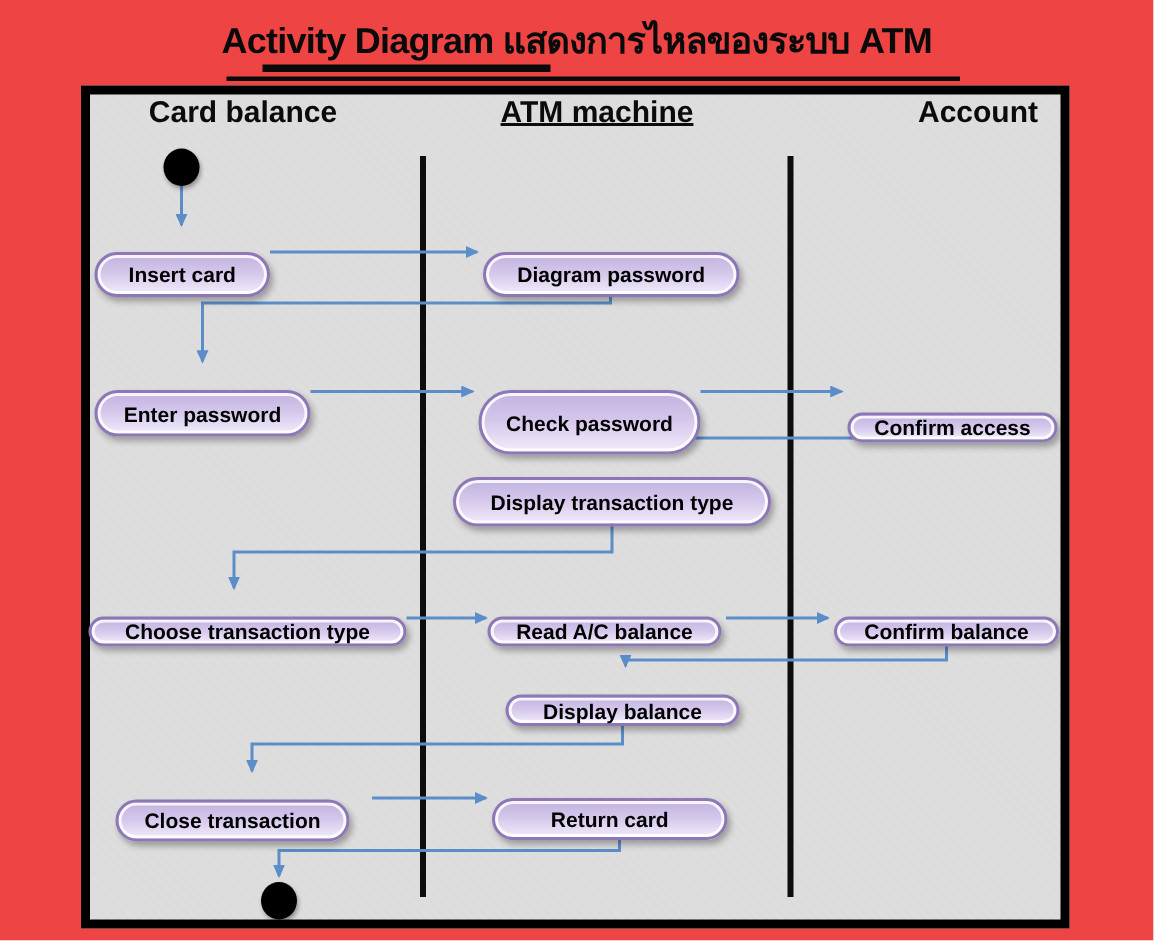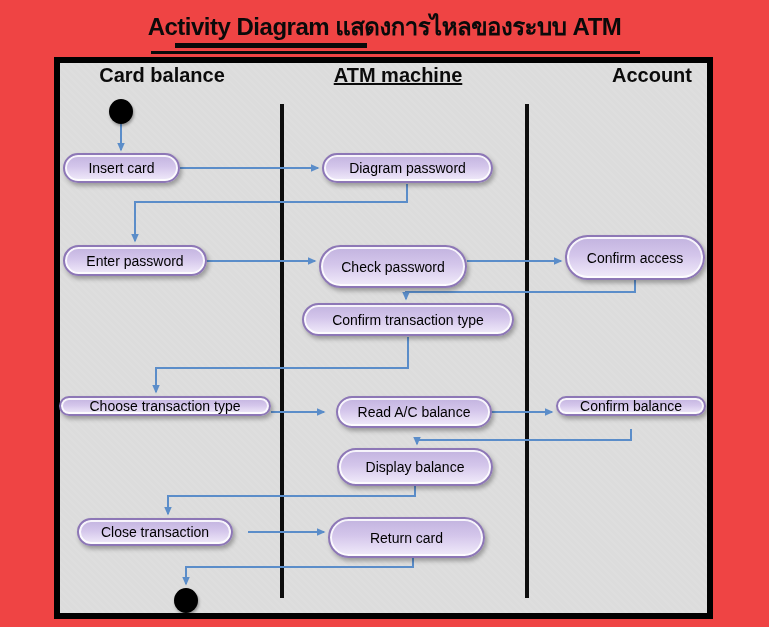--- a/index.html
+++ b/index.html
@@ -28,21 +28,21 @@
     position:absolute;top:64px;transform:translateX(-50%);
     font-size:20px;font-weight:600;color:#0b0b0b;white-space:nowrap;z-index:4;
   }
   .separator{position:absolute;width:4px;background:#0d0d0d;z-index:2;}
   .node{
     position:absolute;box-sizing:border-box;z-index:4;
     display:flex;align-items:center;justify-content:center;
     border:2px solid #8d77b6;border-radius:999px;
     background:linear-gradient(180deg,#c2b3df 0%,#d4c6eb 45%,#e7def5 80%,#f1ecfa 100%);
     box-shadow:inset 0 0 0 2px rgba(255,255,255,.85), 2px 3px 4px rgba(0,0,0,.3);
-    font-size:14px;font-weight:normal;color:#000;white-space:nowrap;
+    font-size:14px;font-weight:bold;color:#000;white-space:nowrap;margin-top:15px;
   }
   .terminal{
     position:absolute;border-radius:50%;background:#000;z-index:4;
     box-shadow:1px 2px 3px rgba(0,0,0,.35);
   }
   #edge-layer{position:absolute;left:0;top:0;z-index:3;pointer-events:none;}
 </style>
 </head>
 <body>
 
@@ -85,26 +85,26 @@
         <polyline points="248,532 324,532" fill="none" stroke="#5b8dc9" stroke-width="2" marker-end="url(#arrowhead)"></polyline>
         <polyline points="413,546 413,567 186,567 186,584" fill="none" stroke="#5b8dc9" stroke-width="2" marker-end="url(#arrowhead)"></polyline>
       </g>
   </svg>
 
   <div id="nodes">
       <div class="node" style="left: 63px; top: 153px; width: 117px; height: 30px;">Insert card</div>
       <div class="node" style="left: 322px; top: 153px; width: 171px; height: 30px;">Diagram password</div>
       <div class="node" style="left: 63px; top: 245px; width: 144px; height: 31px; text-align: right;">Enter password</div>
       <div class="node" style="left: 319px; top: 245px; width: 148px; height: 43px;">Check password</div>
-      <div class="node" style="left: 565px; top: 235px; width: 140px; height: 45px;">Confirm access</div>
-      <div class="node" style="left: 302px; top: 303px; width: 212px; height: 33px;">Confirm transaction type</div>
+      <div class="node" style="left: 565px; top: 260px; width: 140px; height: 20px;">Confirm access</div>
+      <div class="node" style="left: 302px; top: 303px; width: 212px; height: 33px;">Display transaction type</div>
       <div class="node" style="left: 59px; top: 396px; width: 212px; height: 20px;">Choose transaction type</div>
-      <div class="node" style="left: 336px; top: 396px; width: 156px; height: 32px;">Read A/C balance</div>
+      <div class="node" style="left: 325px; top: 396px; width: 156px; height: 20px;">Read A/C balance</div>
       <div class="node" style="left: 556px; top: 396px; width: 150px; height: 20px;">Confirm balance</div>
-      <div class="node" style="left: 337px; top: 448px; width: 156px; height: 38px;">Display balance</div>
+      <div class="node" style="left: 337px; top: 448px; width: 156px; height: 21px;">Display balance</div>
       <div class="node" style="left: 77px; top: 518px; width: 156px; height: 28px;">Close transaction</div>
-      <div class="node" style="left: 328px; top: 517px; width: 157px; height: 41px; text-align: right;">Return card</div>
+      <div class="node" style="left: 328px; top: 517px; width: 157px; height: 28px; text-align: right;">Return card</div>
     </div>
 
   <div class="terminal" id="initial-node" style="left: 109px; top: 99px; width: 24px; height: 25px;"></div>
   <div class="terminal" id="final-node" style="left: 174px; top: 588px; width: 24px; height: 25px;"></div>
 
 </div>
 
 </body></html>

